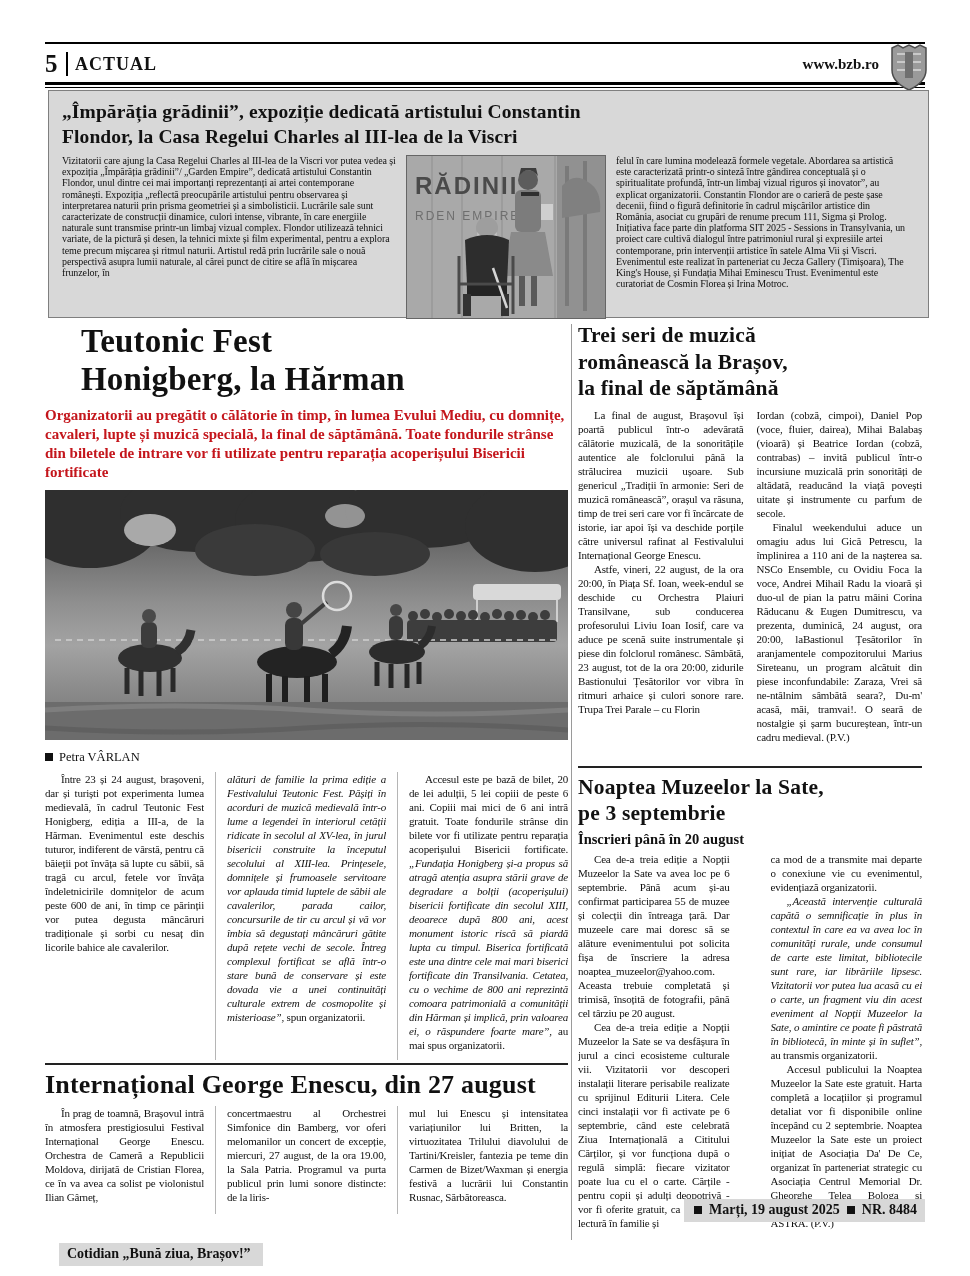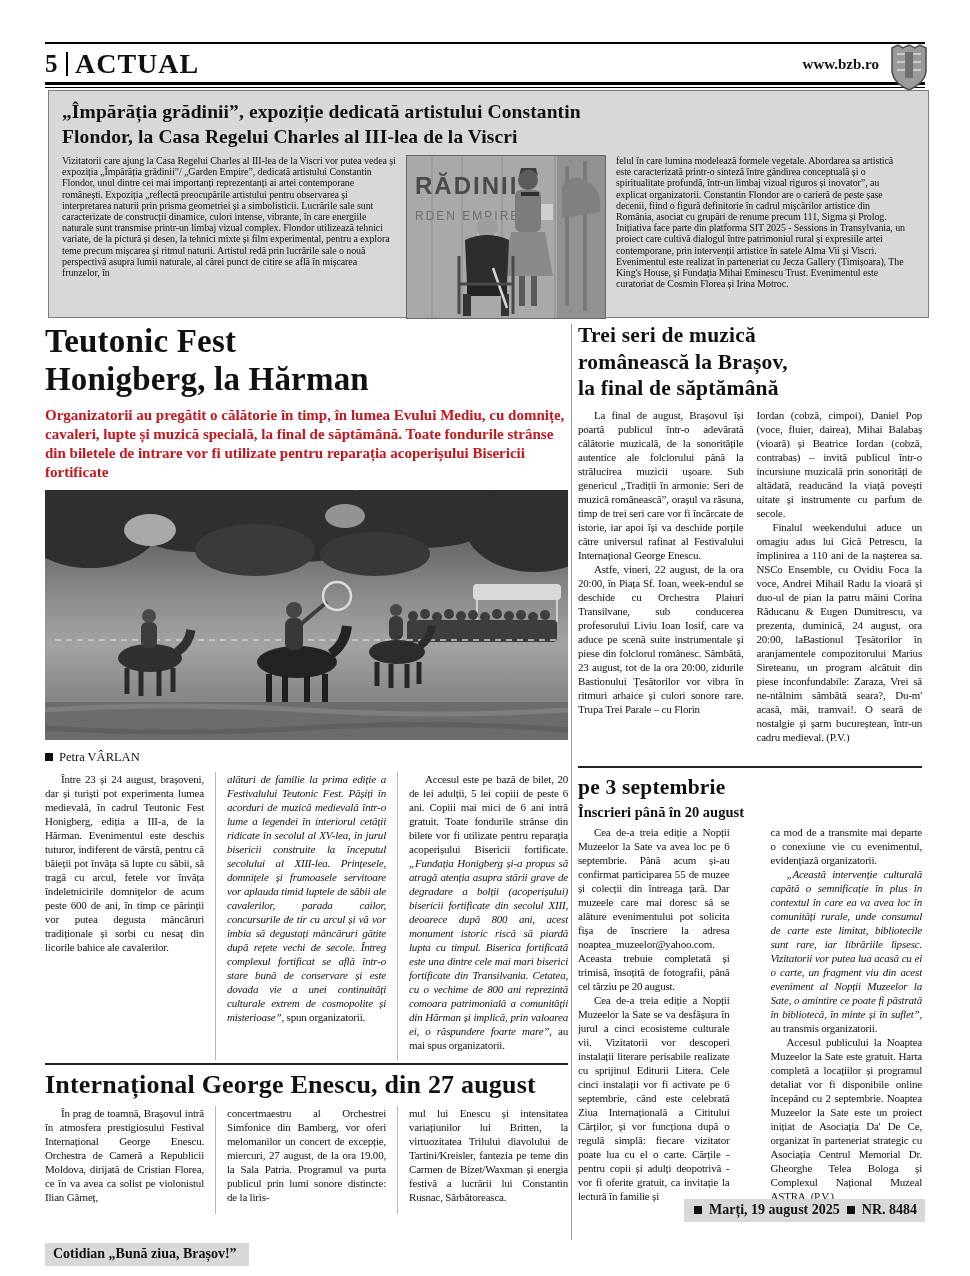--- a/index.html
+++ b/index.html
@@ -5,21 +5,21 @@
   html,body{margin:0;padding:0;background:#e9e9e9;}
   .page{position:relative;width:970px;height:1276px;background:#ffffff;margin:0 auto;
         font-family:"Liberation Serif","DejaVu Serif",serif;color:#111;overflow:hidden;}
 
   
   .masthead{position:absolute;left:45px;right:45px;top:42px;}
   .rule-thin{border-top:2px solid #000;}
   .mast-row{display:flex;align-items:center;height:36px;margin-top:2px;}
   .page-num{font-size:25px;font-weight:bold;letter-spacing:.5px;}
   .mast-bar{width:2px;height:24px;background:#000;margin:0 7px 0 8px;}
-  .mast-section{font-size:28px;font-weight:bold;letter-spacing:1px;}
+  .mast-section{font-size:18px;font-weight:bold;letter-spacing:1px;}
   .mast-right{margin-left:auto;display:flex;align-items:center;}
   .site-url{font-size:15px;font-weight:bold;margin-right:46px;}
   .rule-thickthin{border-top:3px solid #000;border-bottom:1px solid #000;height:2px;}
   .mast-logo{position:absolute;right:-4px;top:0;width:40px;height:50px;}
 
   
   .top-story{position:absolute;left:48px;top:90px;width:846px;height:212px;
              background:#d8d8d8;border:1px solid #7f7f7f;padding:8px 20px 6px 13px;}
   .ts-title{font-size:19.5px;font-weight:bold;line-height:25px;letter-spacing:.1px;}
   .ts-body{display:flex;gap:10px;margin-top:6px;height:164px;overflow:hidden;}
@@ -28,21 +28,21 @@
   .ts-col.right{flex:1;}
   .ts-photo{width:198px;height:162px;flex:0 0 198px;border:1px solid #666;background:#a8a8a8;}
 
   
   .v-divider{position:absolute;left:571px;top:324px;height:916px;border-left:1px solid #9a9a9a;}
 
   .left-sec{position:absolute;left:45px;top:322px;width:523px;}
   .right-sec{position:absolute;left:578px;top:322px;width:344px;}
 
   
-  .main-title{font-size:33px;font-weight:bold;line-height:38px;letter-spacing:.2px;}
+  .main-title{font-size:33px;font-weight:bold;line-height:38px;letter-spacing:.2px;margin-left:36px;}
   .main-sub{margin-top:8px;font-size:15px;font-weight:bold;line-height:19px;color:#c4161c;}
   .main-photo{margin-top:8px;width:523px;height:250px;background:#888;}
   .credit-row{margin-top:4px;height:18px;font-size:12.5px;display:flex;align-items:center;}
   .sq{display:inline-block;width:8px;height:8px;background:#111;margin-right:6px;}
 
   .cols3{margin-top:6px;display:flex;height:288px;overflow:hidden;}
   .cols2{display:flex;height:352px;overflow:hidden;}
   .bcol{flex:1;font-size:11px;line-height:14px;letter-spacing:-.2px;text-align:justify;overflow:hidden;}
   .bcol p{margin:0;text-indent:16px;}
   .bcol p.noind{text-indent:0;}
@@ -55,21 +55,21 @@
   .enescu-cols{margin-top:6px;height:108px;overflow:hidden;display:flex;}
 
   
   .r-title{font-size:21.5px;font-weight:bold;line-height:26.5px;letter-spacing:.2px;}
   .r-gap{height:6px;}
   .kicker{font-size:14.5px;font-weight:bold;margin:4px 0 4px 0;}
   .cols2 .bcol + .bcol{margin-left:13px;}
   .noaptea-cols{height:390px;gap:28px;}
 
   
-  .footer-left{position:absolute;left:45px;top:1243px;background:#d8d8d8;
+  .footer-left{position:absolute;left:59px;top:1243px;background:#d8d8d8;
                font-size:14px;font-weight:bold;padding:3px 12px 4px 8px;}
   .footer-right{position:absolute;right:45px;top:1199px;background:#d8d8d8;
                 font-size:14px;font-weight:bold;padding:3px 8px 4px 10px;display:flex;align-items:center;}
   .footer-right .sq{margin:0 7px;}
   .footer-right .sq:first-child{margin-left:0;}
 </style>
 </head>
 <body>
 
 <div class="page">
@@ -268,20 +268,21 @@
       </div>
       <div class="bcol">
         <p class="noind">Iordan (cobză, cimpoi), Daniel Pop (voce, fluier, dairea), Mihai Balabaș (vioară) și Beatrice Iordan (cobză, contrabas) – invită publicul într-o incursiune muzicală prin sonorități de altădată, readucând la viață povești uitate și instrumente cu parfum de secole.</p>
         <p>Finalul weekendului aduce un omagiu adus lui Gică Petrescu, la împlinirea a 110 ani de la nașterea sa. NSCo Ensemble, cu Ovidiu Foca la voce, Andrei Mihail Radu la vioară și duo-ul de pian la patru mâini Corina Răducanu &amp; Eugen Dumitrescu, va prezenta, duminică, 24 august, ora 20:00, laBastionul Țesătorilor în aranjamentele compozitorului Marius Sireteanu, un program alcătuit din piese inconfundabile: Zaraza, Vrei să ne-ntâlnim sâmbătă seara?, Du-m' acasă, măi, tramvai!. O seară de nostalgie și șarm bucureștean, într-un cadru medieval. (P.V.)</p>
       </div>
     </div>
 
     <div class="sec-rule" style="margin-top:6px;"></div>
 
     <div class="r-title" style="margin-top:6px;">
+      <div>Noaptea Muzeelor la Sate,</div>
       <div>pe 3 septembrie</div>
     </div>
     <div class="kicker">Înscrieri până în 20 august</div>
     <div class="cols2 noaptea-cols">
       <div class="bcol">
         <p>Cea de-a treia ediție a Nopții Muzeelor la Sate va avea loc pe 6 septembrie. Până acum și-au confirmat participarea 55 de muzee și colecții din întreaga țară. Dar muzeele care mai doresc să se alăture evenimentului pot solicita fișa de înscriere la adresa noaptea_muzeelor@yahoo.com. Aceasta trebuie completată și trimisă, însoțită de fotografii, până cel târziu pe 20 august.</p>
         <p>Cea de-a treia ediție a Nopții Muzeelor la Sate se va desfășura în jurul a cinci ecosisteme culturale vii. Vizitatorii vor descoperi instalații literare perisabile realizate cu sprijinul Editurii Litera. Cele cinci instalații vor fi activate pe 6 septembrie, când este celebrată Ziua Internațională a Cititului Cărților, și vor funcționa după o regulă simplă: fiecare vizitator poate lua cu el o carte. Cărțile - pentru copii și adulți deopotrivă - vor fi oferite gratuit, ca invitație la lectură în familie și</p>
       </div>
       <div class="bcol">
         <p class="noind">ca mod de a transmite mai departe o conexiune vie cu evenimentul, evidențiază organizatorii.</p>

